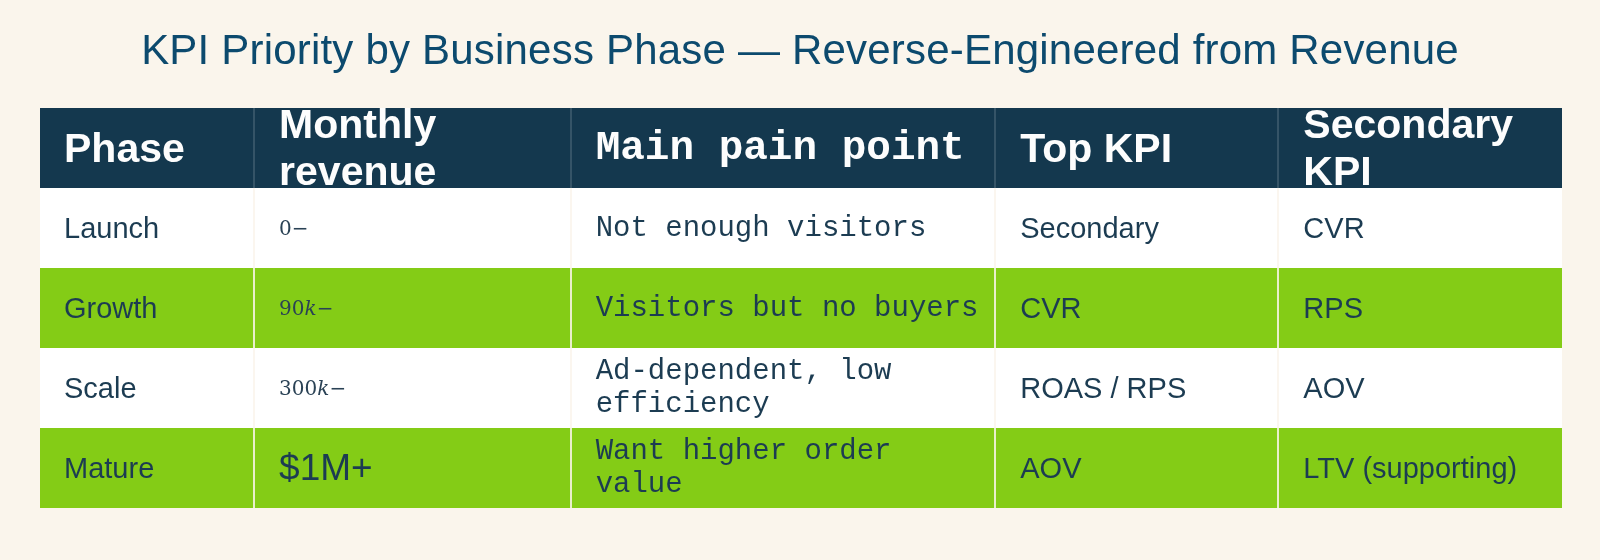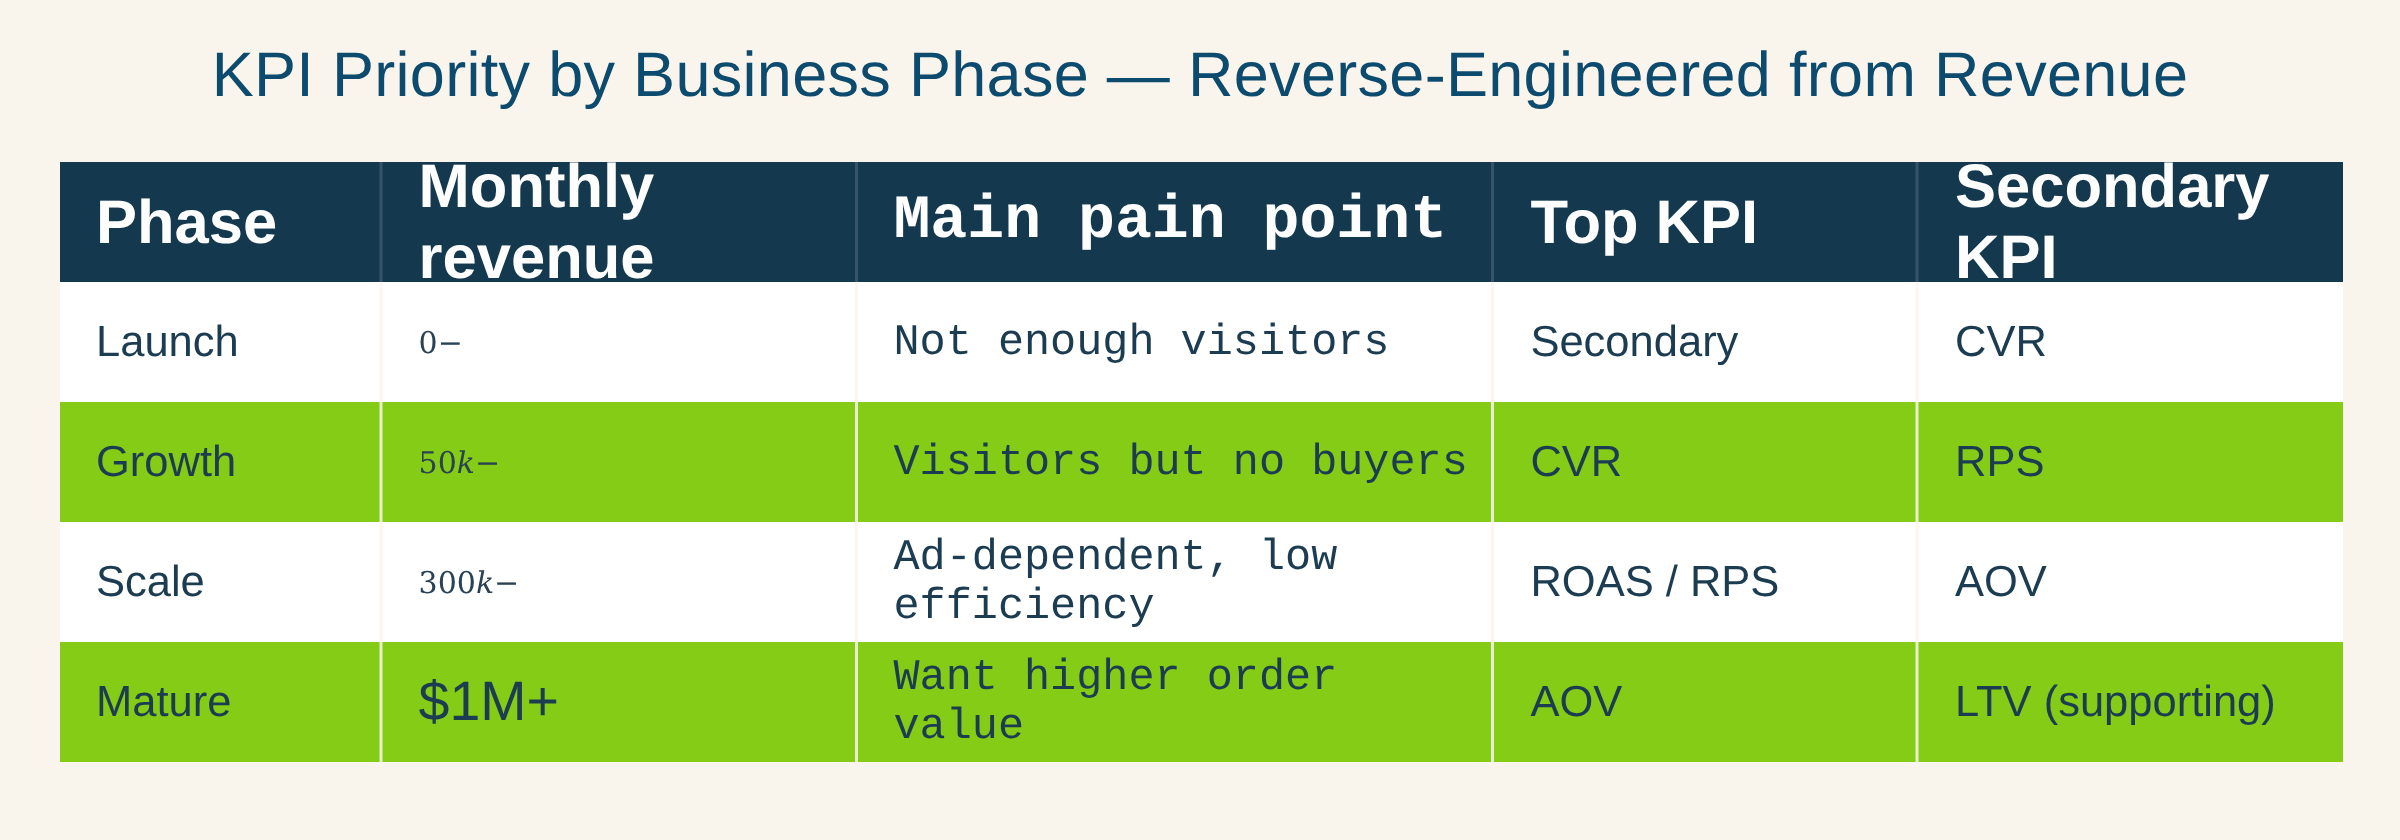--- a/index.html
+++ b/index.html
@@ -86,21 +86,21 @@
       <span class="rev-math"><span>0</span><span class="unit"></span><span>−</span></span>
     </div>
     <div class="cell c2">Not enough visitors</div>
     <div class="cell c3">Secondary</div>
     <div class="cell c4">CVR</div>
   </div>
 
   <div class="tr tbody row-odd">
     <div class="cell c0">Growth</div>
     <div class="cell c1">
-      <span class="rev-math"><span>50</span><span class="unit">k</span><span>−</span></span>
+      <span class="rev-math"><span>90</span><span class="unit">k</span><span>−</span></span>
     </div>
     <div class="cell c2">Visitors but no buyers</div>
     <div class="cell c3">CVR</div>
     <div class="cell c4">RPS</div>
   </div>
 
   <div class="tr tbody row-even">
     <div class="cell c0">Scale</div>
     <div class="cell c1">
       <span class="rev-math"><span>300</span><span class="unit">k</span><span>−</span></span>

